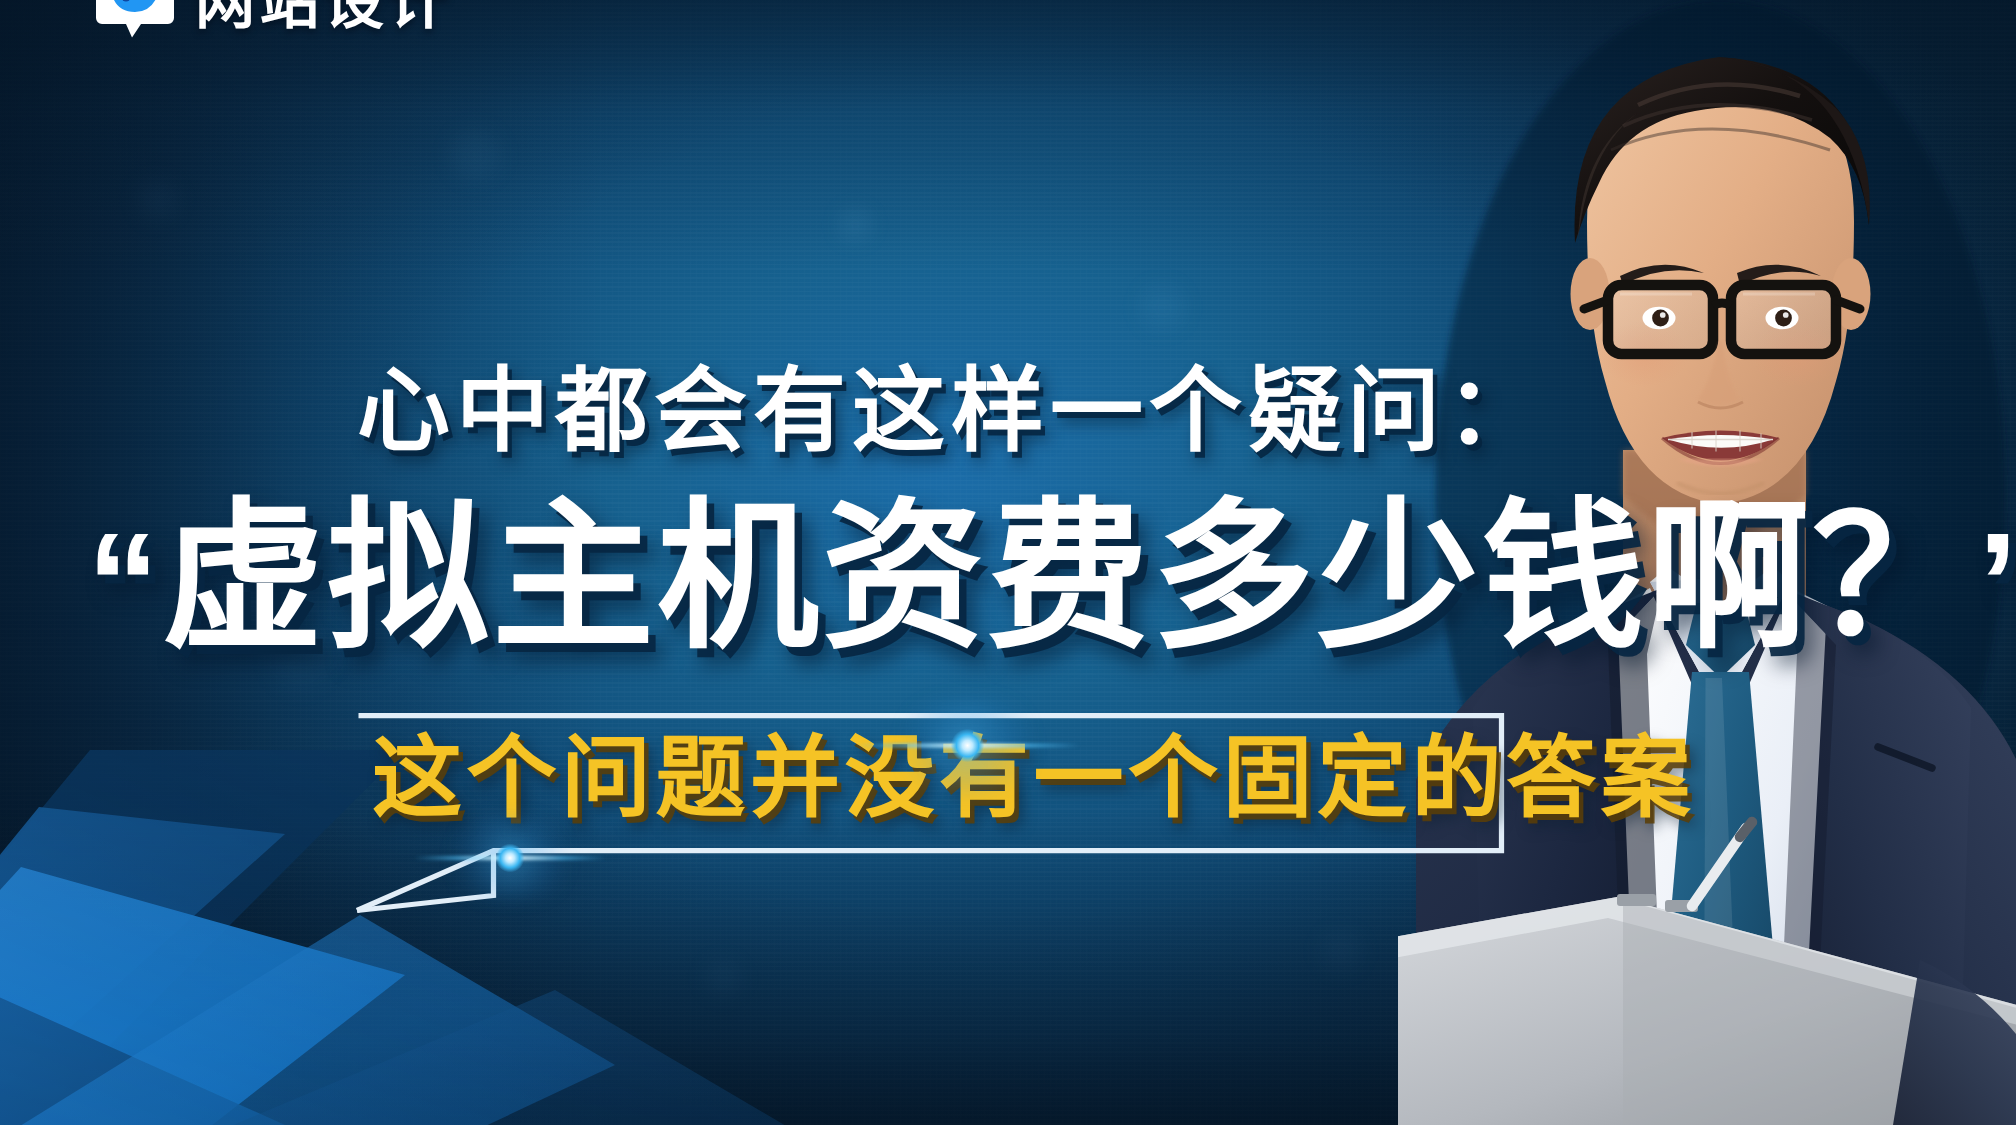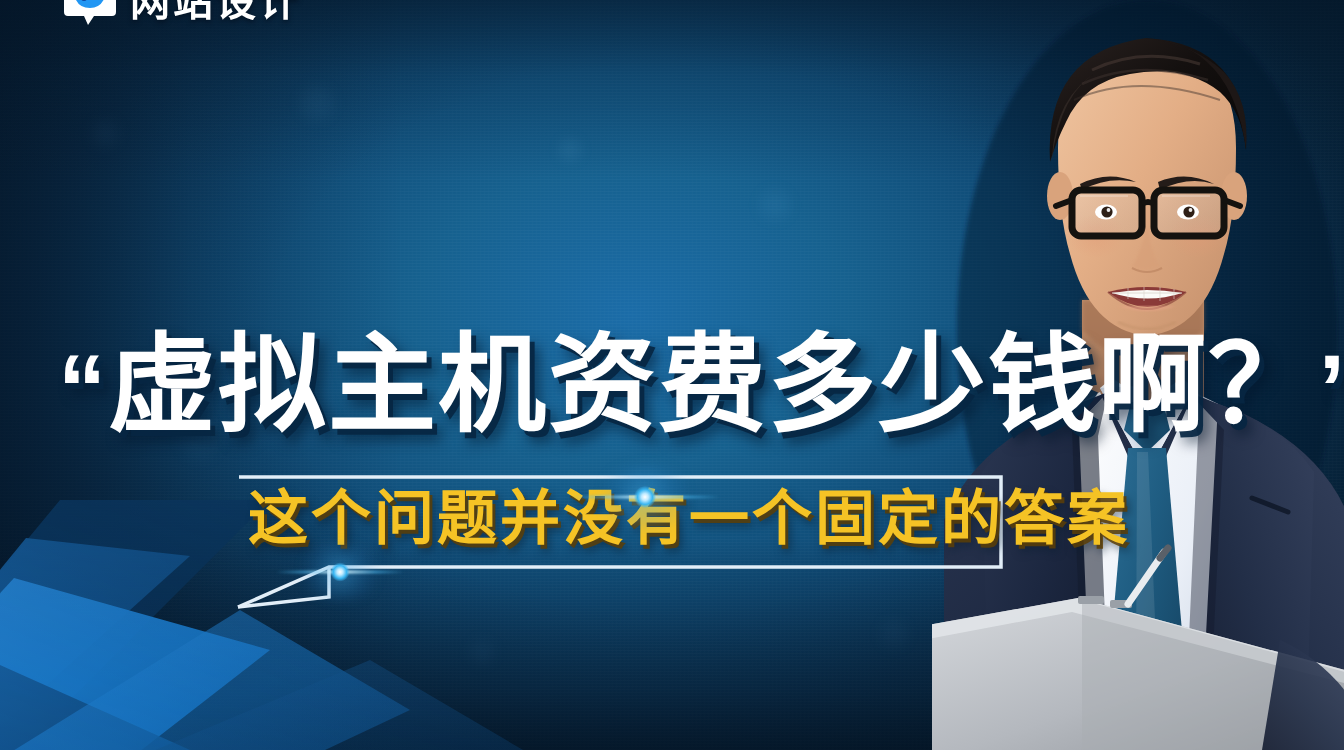--- a/index.html
+++ b/index.html
@@ -403,20 +403,21 @@
   <div class="logo-wrap">
     <svg class="logo-mark" viewBox="0 0 56 56">
       <path d="M6 6 h44 a4 4 0 0 1 4 4 v28 a4 4 0 0 1 -4 4 h-18 l-6 9 -4 -9 h-16 a4 4 0 0 1 -4 -4 v-28 a4 4 0 0 1 4 -4 z" fill="#ffffff"></path>
       <path d="M14 26 q6 -12 16 -8 q10 4 14 2 q-4 14 -16 14 q-10 0 -14 -8 z" fill="#2196f3"></path>
       <path d="M18 20 q8 -6 14 0" stroke="#1565c0" stroke-width="3" fill="none" stroke-linecap="round"></path>
       <circle cx="22" cy="24" r="3" fill="#0d47a1"></circle>
     </svg>
     <span class="logo-text">网站设计</span>
   </div>
 
+  <div class="copy line1">心中都会有这样一个疑问：</div>
 
   <div class="copy line2">
     <span class="qm">“</span><span>虚拟主机资费多少钱啊？</span><span class="qm">”</span>
   </div>
 
   <svg class="copy line3-tail" viewBox="0 0 768 160" preserveAspectRatio="none">
     <path d="M3 3 L765 3 L765 93 L93 93 L2 133" fill="none" stroke="#e2eef8" stroke-width="3.5" stroke-linejoin="miter"></path>
     <path d="M93 93 L93 123 L2 133" fill="none" stroke="#e2eef8" stroke-width="3.5" stroke-linejoin="miter"></path>
   </svg>
 

